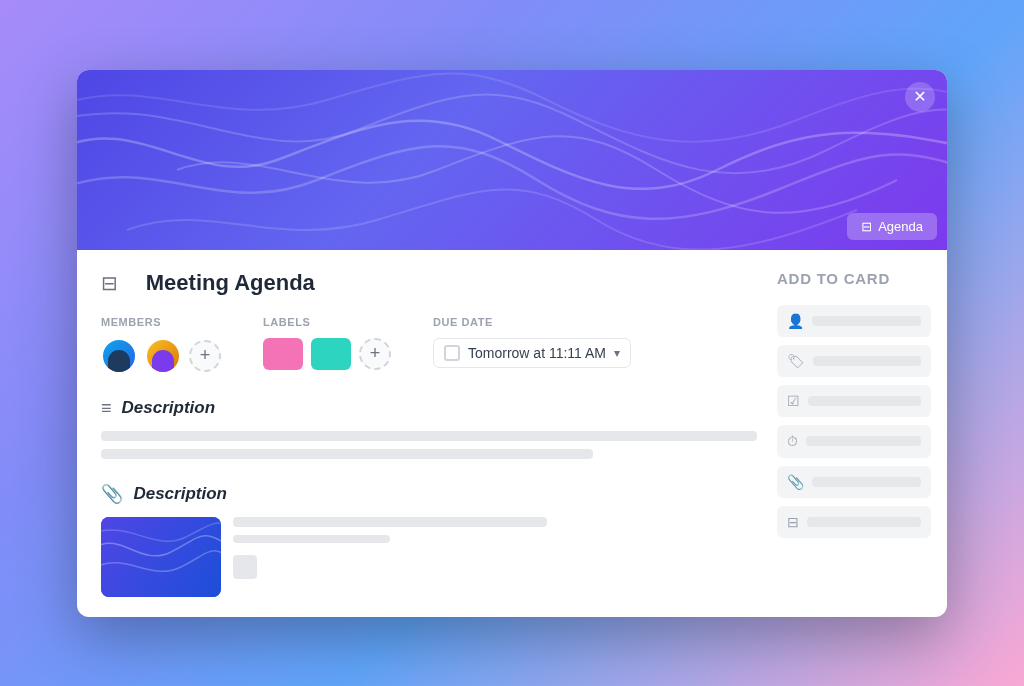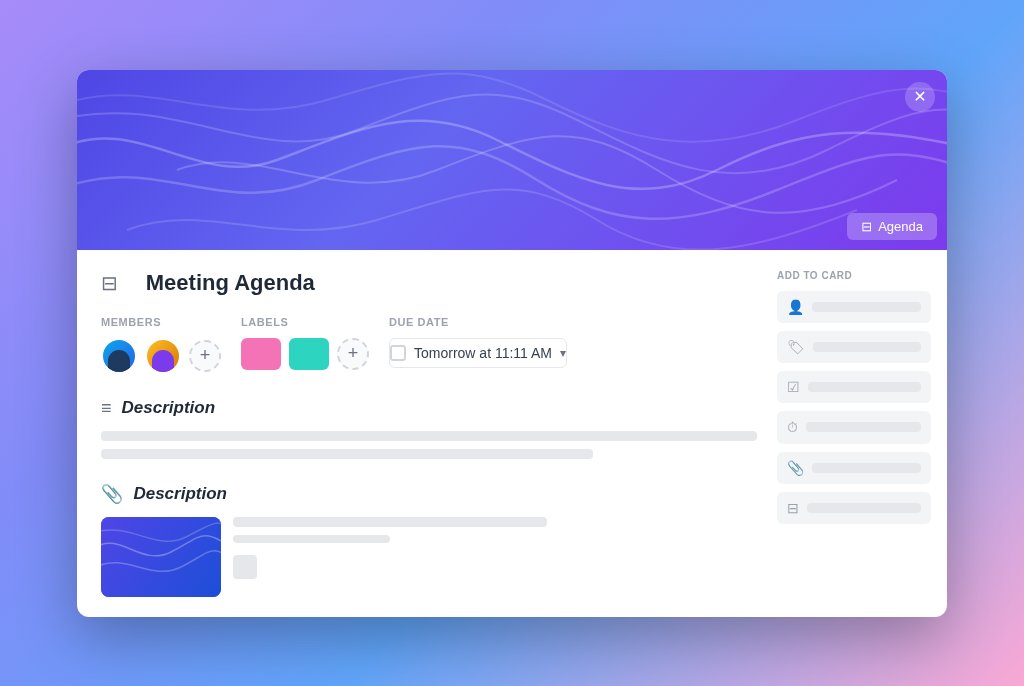--- a/index.html
+++ b/index.html
@@ -76,21 +76,21 @@
       font-size: 20px;
     }
     .card-title {
       font-size: 22px;
       font-weight: 700;
       color: #1f2937;
       margin-left: 16px;
     }
     .meta-row {
       display: flex;
-      gap: 20px;
+      gap: 42px;
       margin-bottom: 24px;
     }
     .meta-section {
       display: flex;
       flex-direction: column;
       gap: 10px;
     }
     .meta-label {
       font-size: 11px;
       font-weight: 600;
@@ -159,21 +159,21 @@
       cursor: pointer;
     }
     .label-pink { background: #f472b6; }
     .label-teal { background: #2dd4bf; }
     .due-date-btn {
       display: flex;
       align-items: center;
       gap: 8px;
       border: 1px solid #e5e7eb;
       border-radius: 6px;
-      padding: 6px 0;
+      padding: 6px 10px;
       background: #fff;
       cursor: pointer;
       font-size: 14px;
       color: #374151;
     }
     .due-checkbox {
       width: 16px;
       height: 16px;
       border: 2px solid #d1d5db;
       border-radius: 3px;
@@ -189,26 +189,26 @@
     .main-content {
       flex: 1;
       padding: 20px 20px 20px 24px;
     }
     .sidebar {
       width: 170px;
       padding: 20px 16px 20px 0;
       flex-shrink: 0;
     }
     .sidebar-label {
-      font-size: 10px;
+      font-size: 15px;
       font-weight: 600;
       color: #9ca3af;
       letter-spacing: 0.05em;
       text-transform: uppercase;
-      margin-bottom: 10px;
+      margin-bottom: 18px;
     }
     .sidebar-btn {
       display: flex;
       align-items: center;
       gap: 8px;
       background: #f3f4f6;
       border: none;
       border-radius: 6px;
       padding: 8px 10px;
       cursor: pointer;

